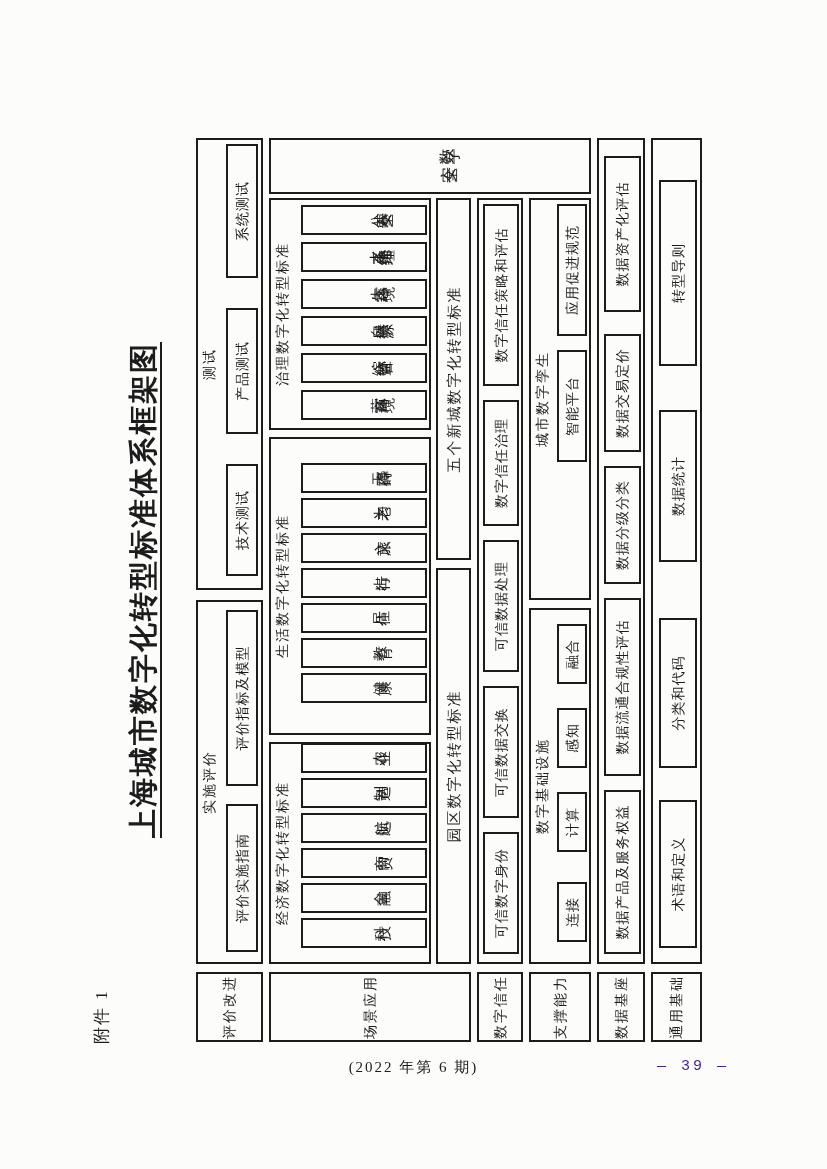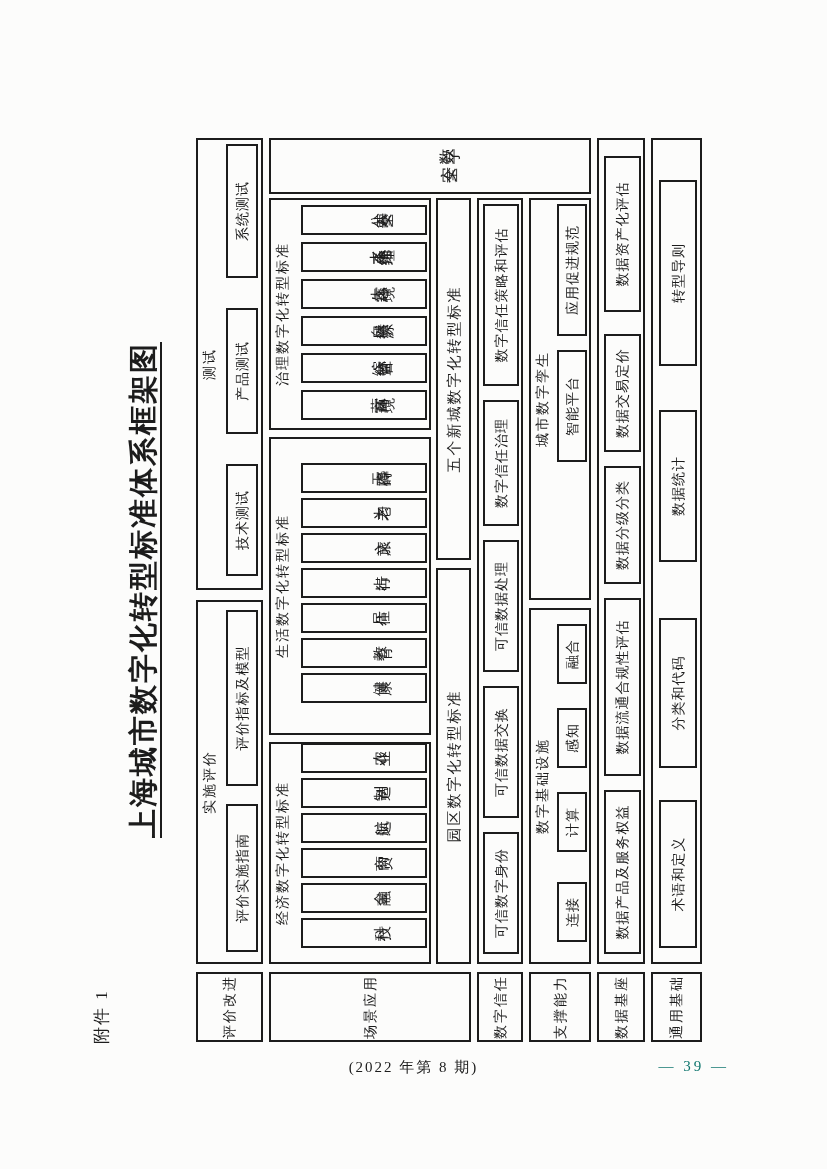--- a/index.html
+++ b/index.html
@@ -21,21 +21,21 @@
   .glabel{position:absolute;top:3px;left:0;width:100%;text-align:center;
           font-size:14px;letter-spacing:2px;}
   .vt{writing-mode:vertical-rl;text-orientation:upright;letter-spacing:3px;font-size:15px;}
   .rowlab{font-size:14px;letter-spacing:2px;}
   .wide{font-size:15px;letter-spacing:2px;}
   .sec .vt{font-size:16px;letter-spacing:4px;}
   .sec .vt span{display:block;}
   .footer-issue{position:absolute;left:0;top:1058px;width:100%;text-align:center;
           font-family:"Liberation Serif",serif;font-size:15px;letter-spacing:2px;}
   .footer-page{position:absolute;right:98px;top:1058px;
-          font-family:Liberation Serif, serif;font-size:15px;letter-spacing:3px;color:#0f766e;}
+          font-family:Liberation Mono, monospace;font-size:15px;letter-spacing:3px;color:#4c1d95;}
 </style>
 </head>
 <body>
 
 <div class="page">
 
   <div class="canvas">
 
     <div class="attach">附件 1</div>
     <div class="title">
@@ -131,16 +131,16 @@
 
     <div class="grp" style="left:86px;top:561px;width:826px;height:51px;">
       <div class="b" style="left:14px;top:6px;width:148px;height:38px;">术语和定义</div>
       <div class="b" style="left:194px;top:6px;width:150px;height:38px;">分类和代码</div>
       <div class="b" style="left:400px;top:6px;width:152px;height:38px;">数据统计</div>
       <div class="b" style="left:596px;top:6px;width:186px;height:38px;">转型导则</div>
     </div>
 
   </div>
 
-  <div class="footer-issue">(2022 年第 8 期)</div>
+  <div class="footer-issue">(2022 年第 6 期)</div>
   <div class="footer-page">— 39 —</div>
 
 </div>
 
 </body></html>

